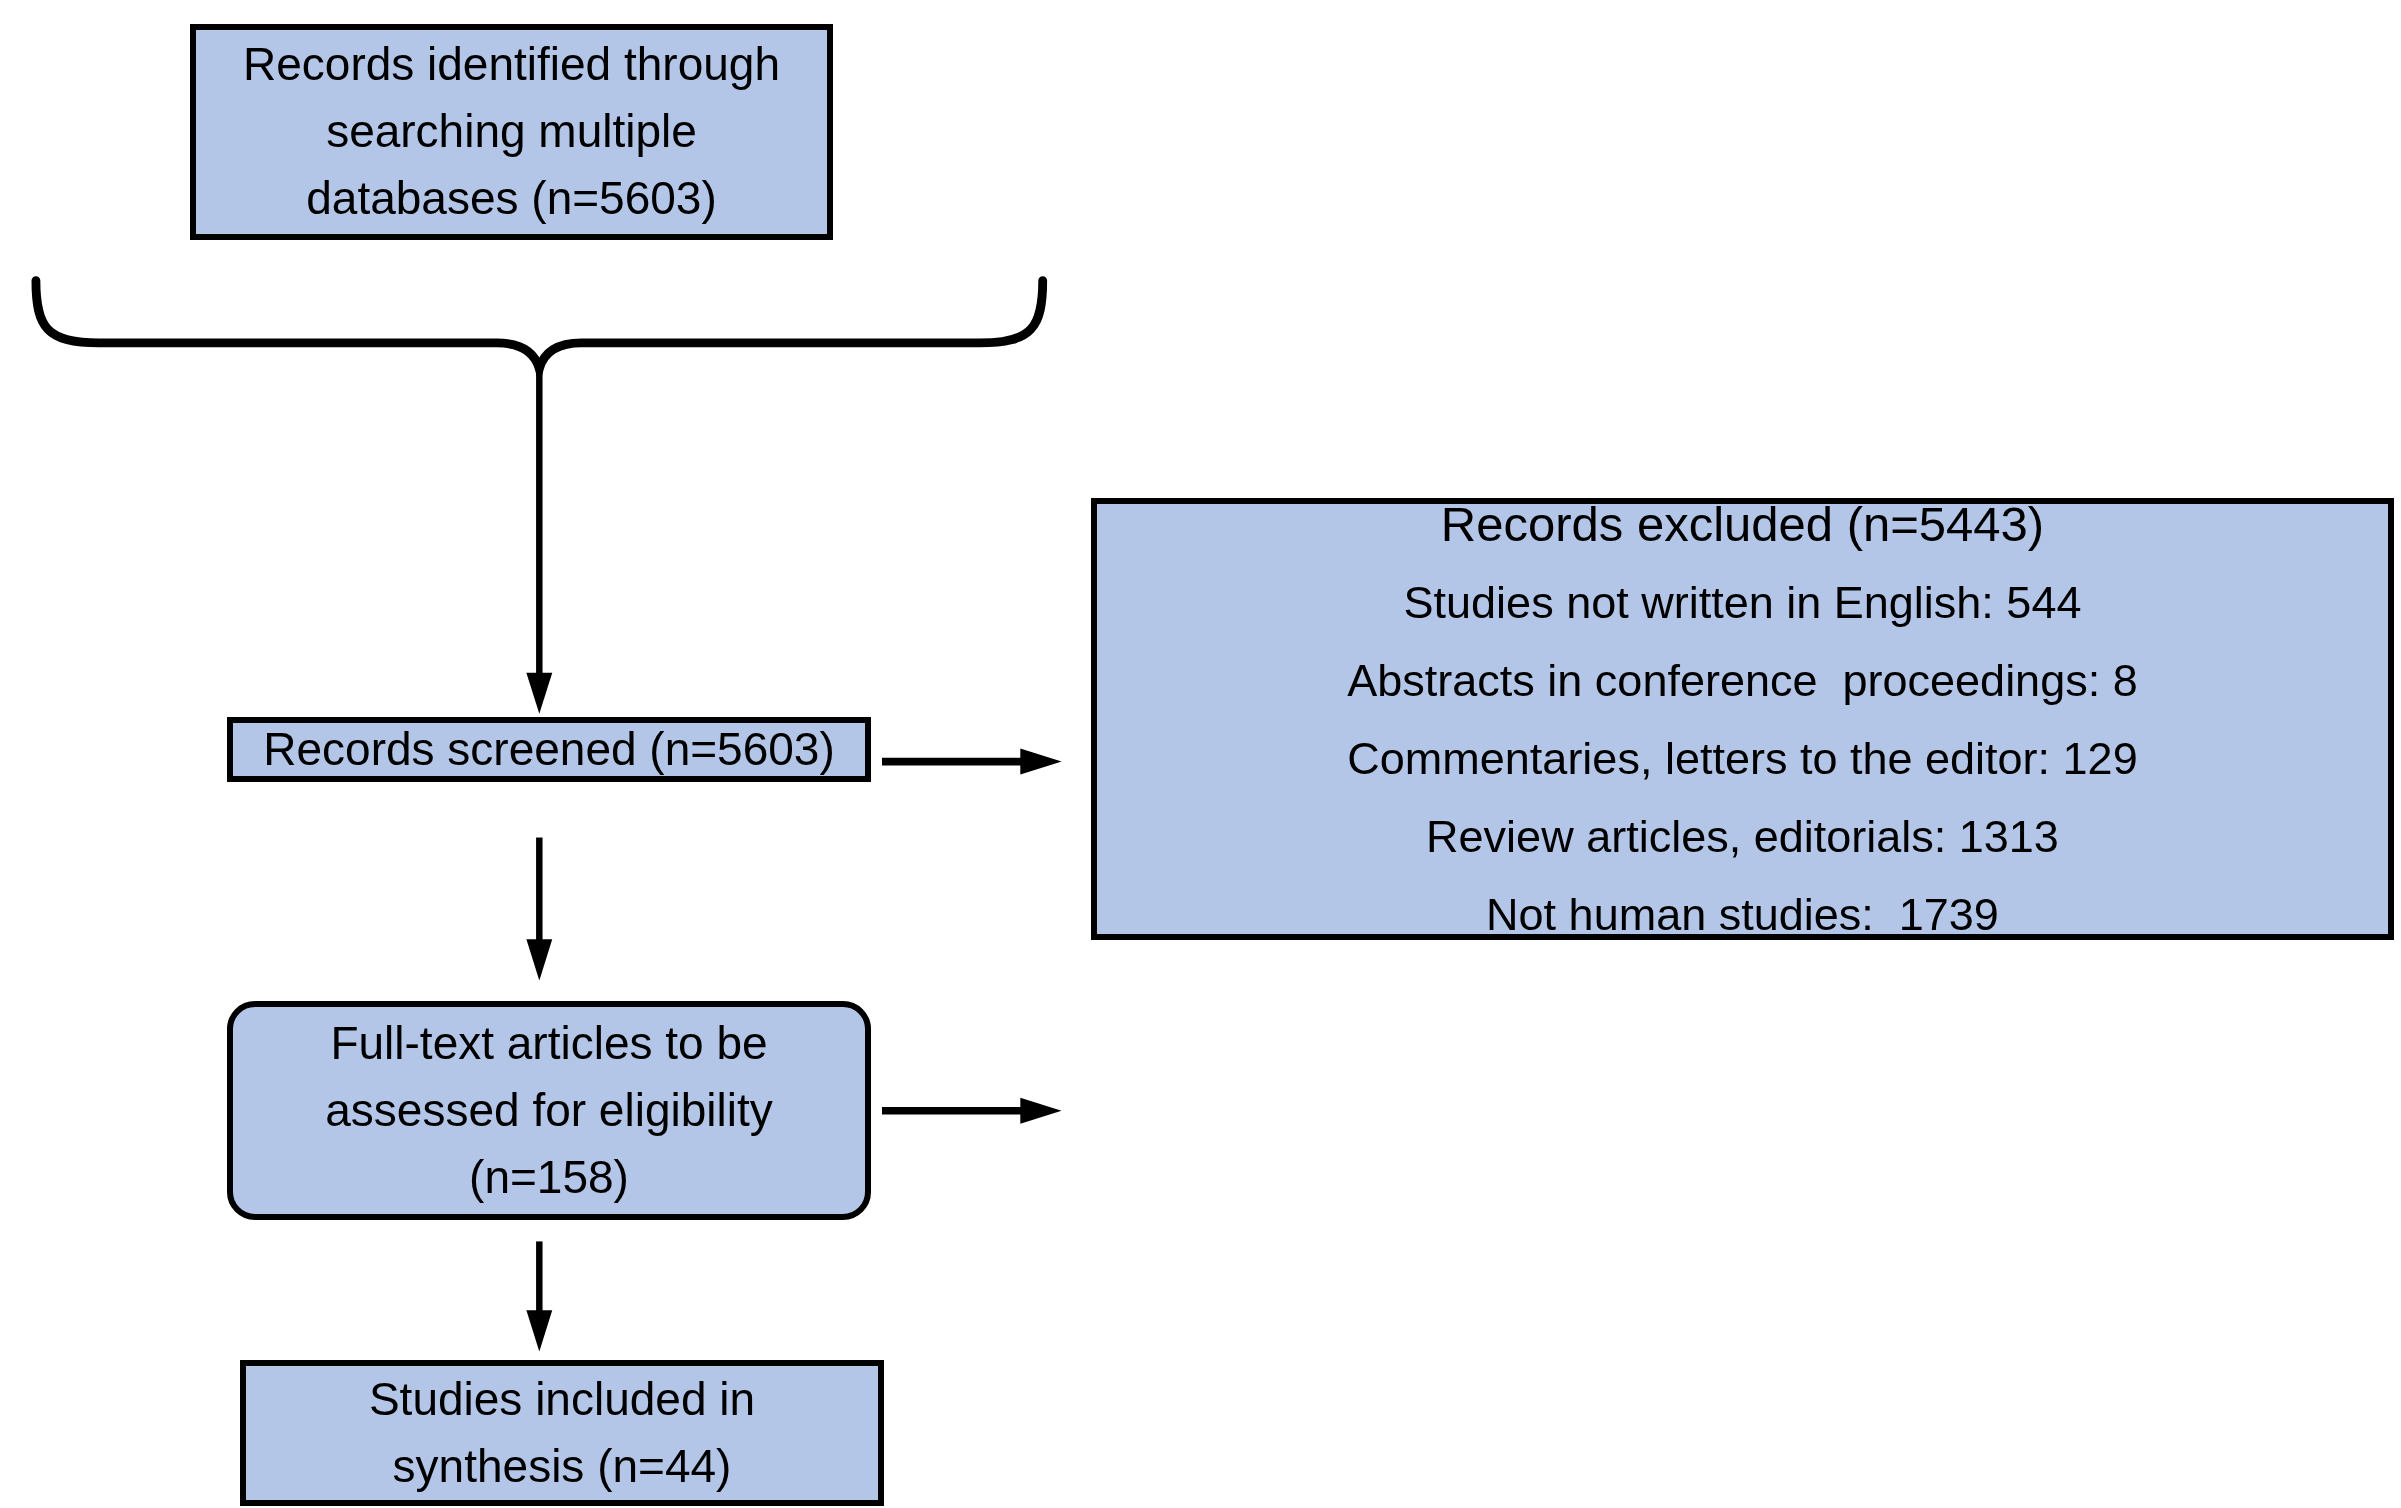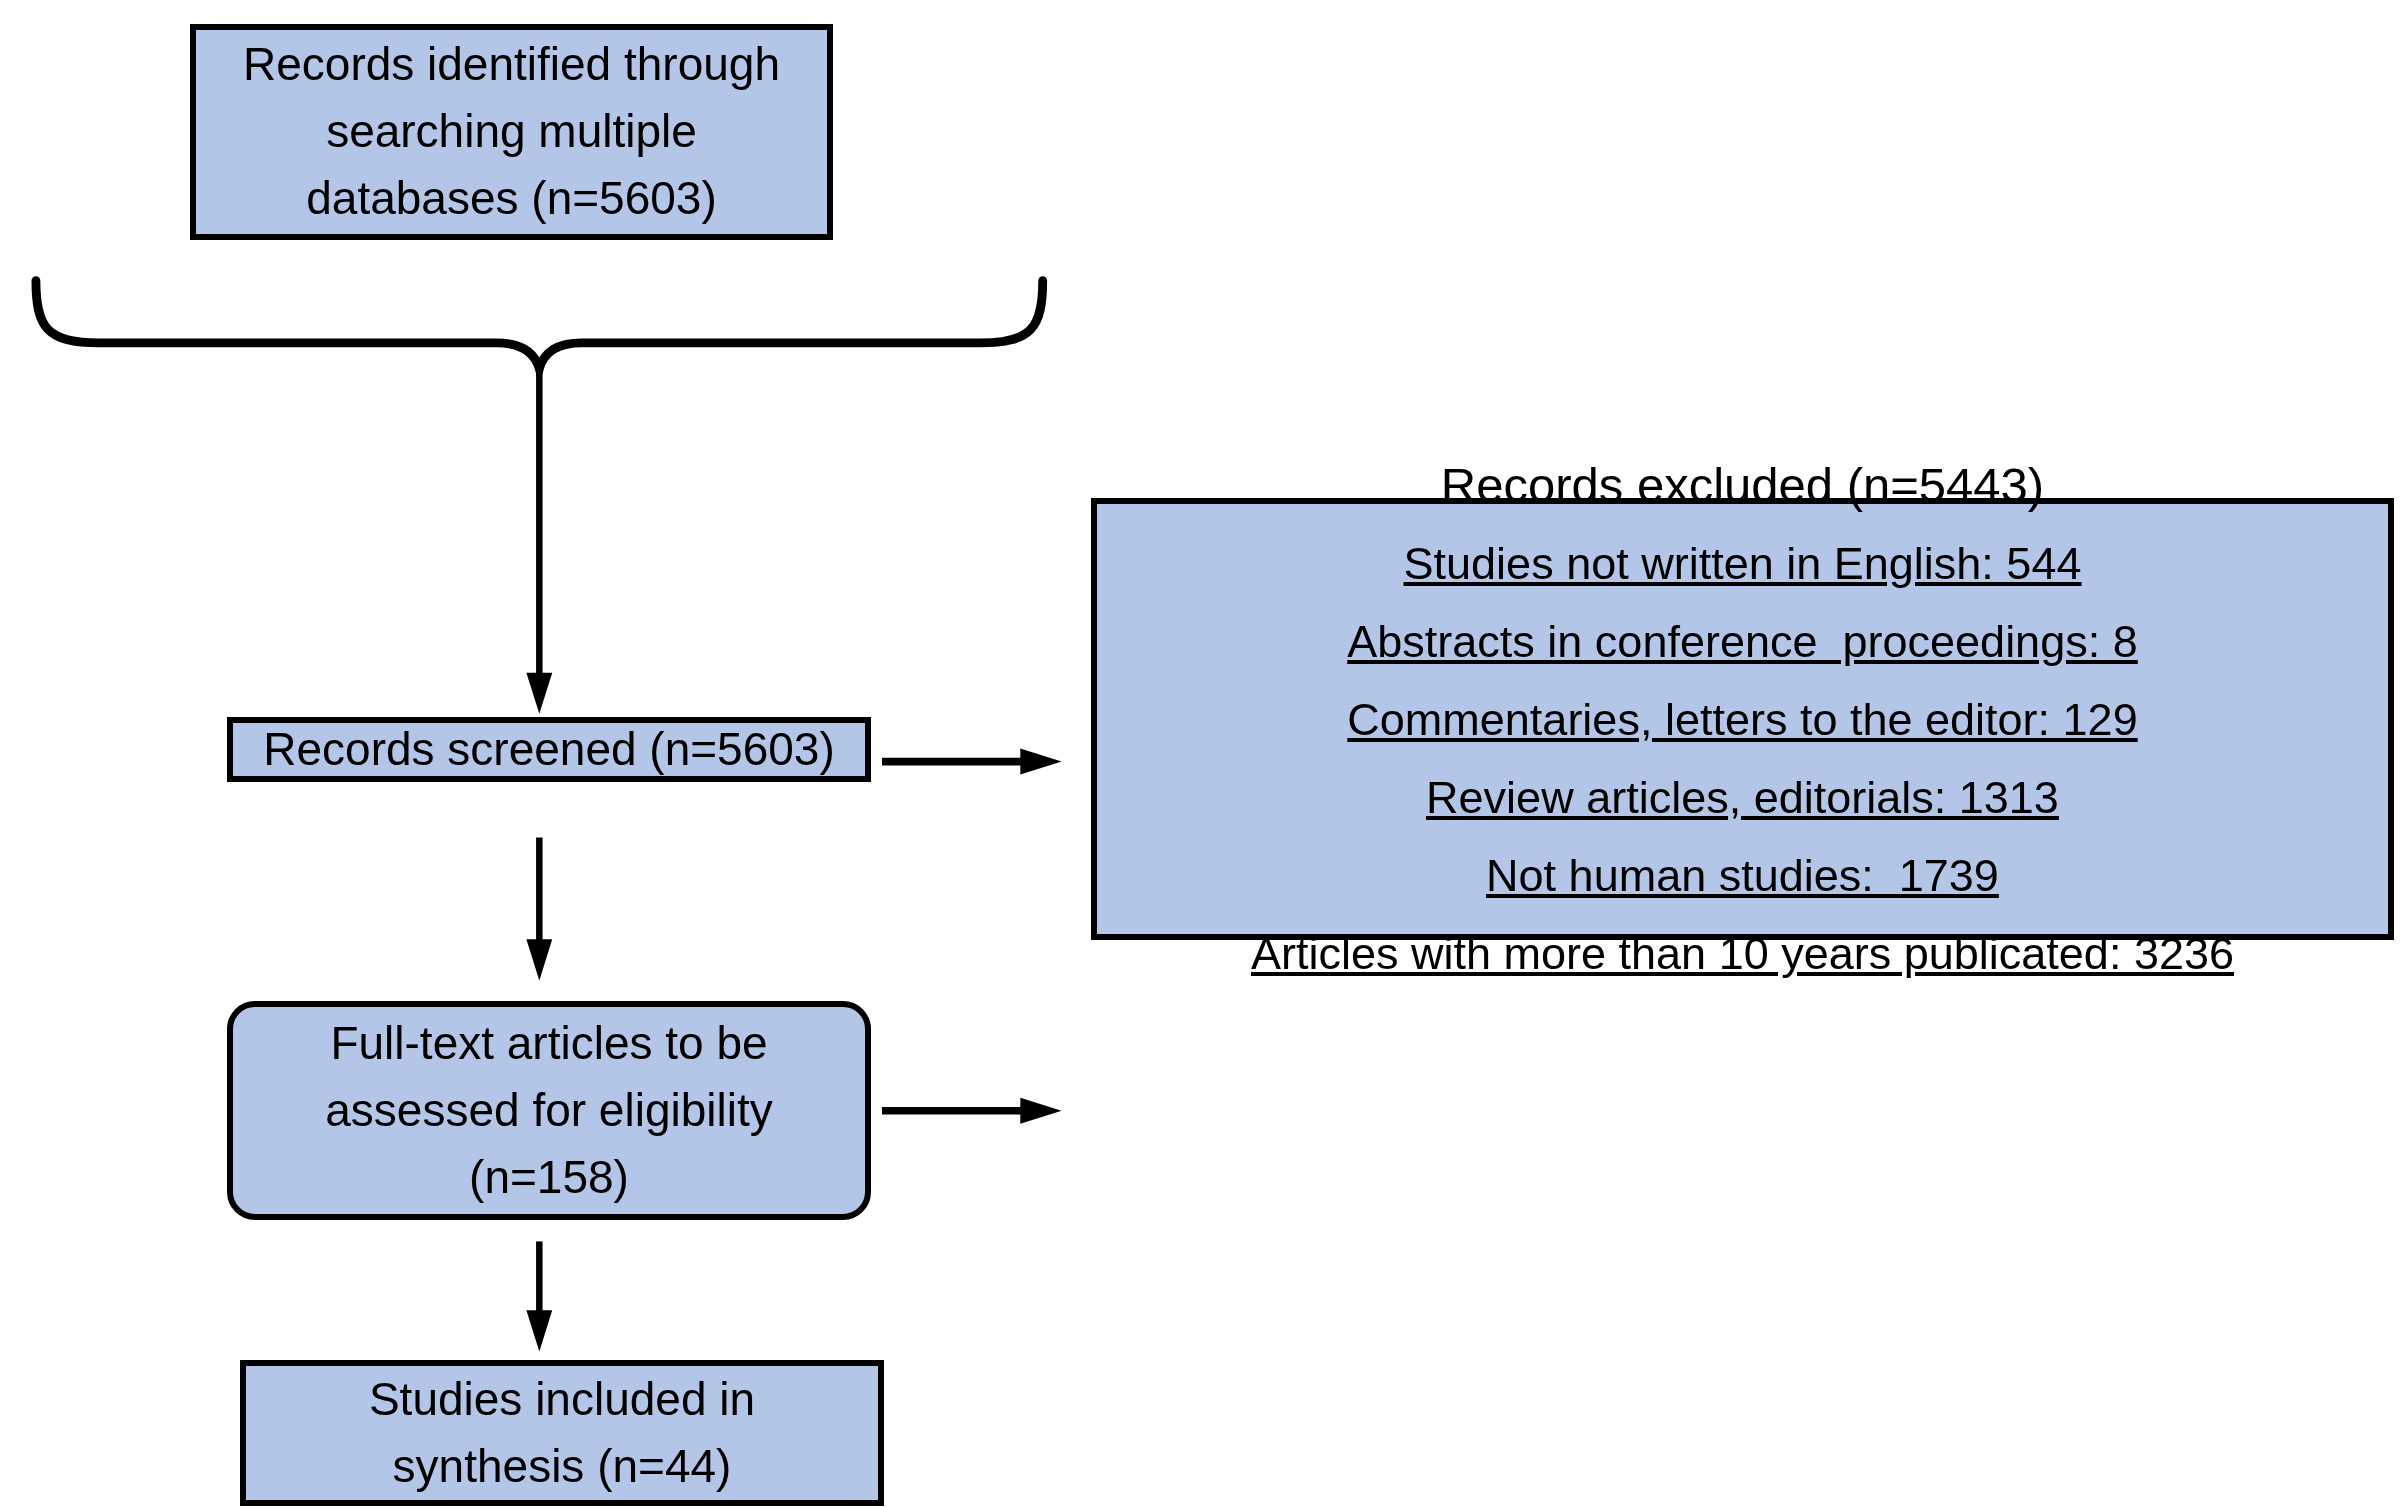--- a/index.html
+++ b/index.html
@@ -33,21 +33,20 @@
   }
   .box-title {
     font-size: 49px;
     line-height: 64px;
     white-space: pre-wrap;
   }
   .excl-item {
     font-size: 45px;
     line-height: 62px;
     white-space: pre-wrap;
-    text-decoration: underline;
   }
   .excl2 .box-title {
     font-size: 47px;
     line-height: 72px;
   }
   .excl2 .excl-item {
     font-size: 45px;
     line-height: 72px;
   }
   #arrow-layer {
@@ -110,21 +109,20 @@
     <div class="line">Records screened (n=5603)</div>
   </div>
 
   <div class="flowbox" style="left:1091px; top:498px; width:1303px; height:442px;gap:16px;">
     <div class="box-title">Records excluded (n=5443)</div>
     <div class="excl-item">Studies not written in English: 544</div>
     <div class="excl-item">Abstracts in conference  proceedings: 8</div>
     <div class="excl-item">Commentaries, letters to the editor: 129</div>
     <div class="excl-item">Review articles, editorials: 1313</div>
     <div class="excl-item">Not human studies:  1739</div>
-    <div class="excl-item">Articles with more than 10 years publicated: 3236</div>
   </div>
 
   <div class="flowbox leftcol" style="left:227px; top:1001px; width:644px; height:219px;border-radius:28px;">
     <div class="line">Full-text articles to be</div>
     <div class="line">assessed for eligibility</div>
     <div class="line">(n=158)</div>
   </div>
 
 
   <div class="flowbox leftcol" style="left:227px; top:1360px; width:644px; height:146px;margin-left:13px;">

